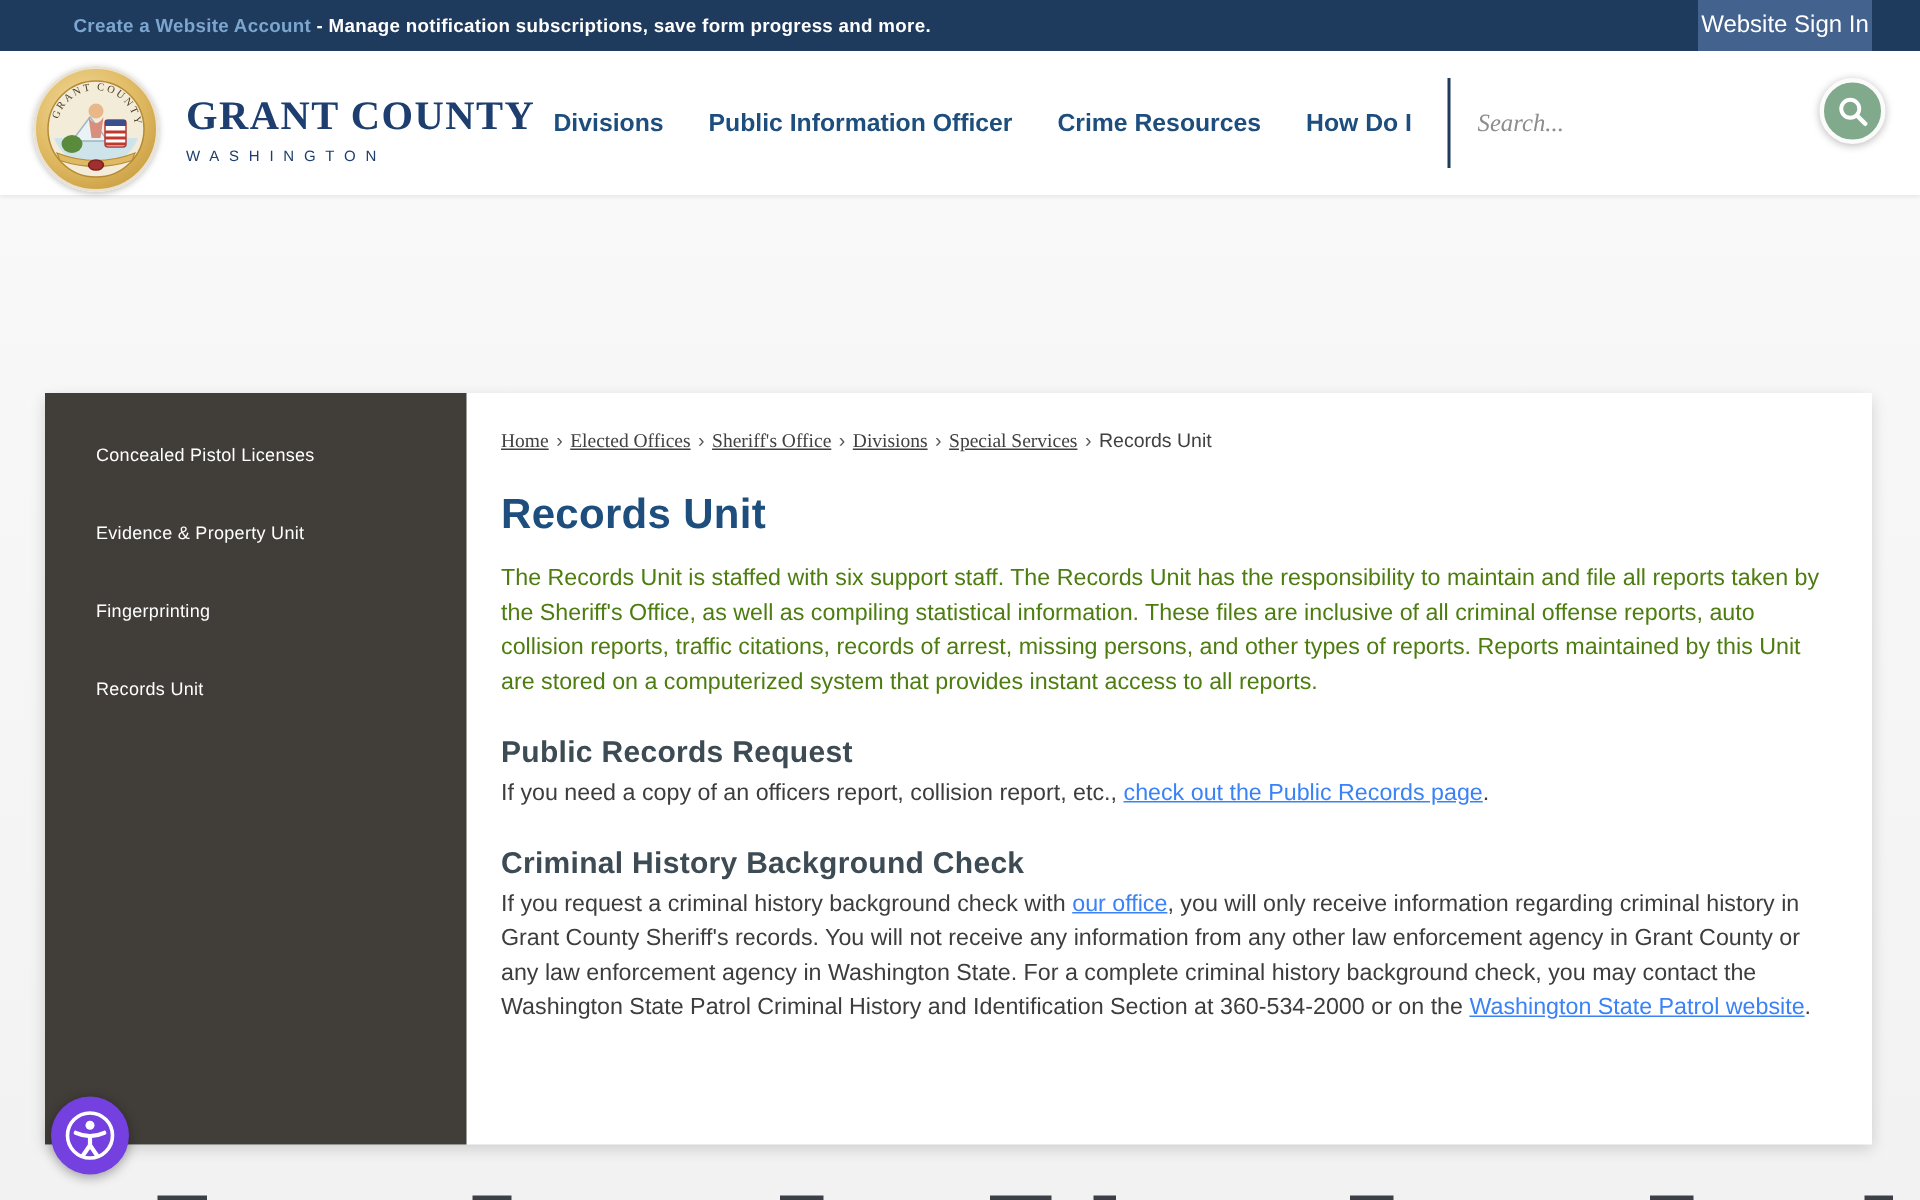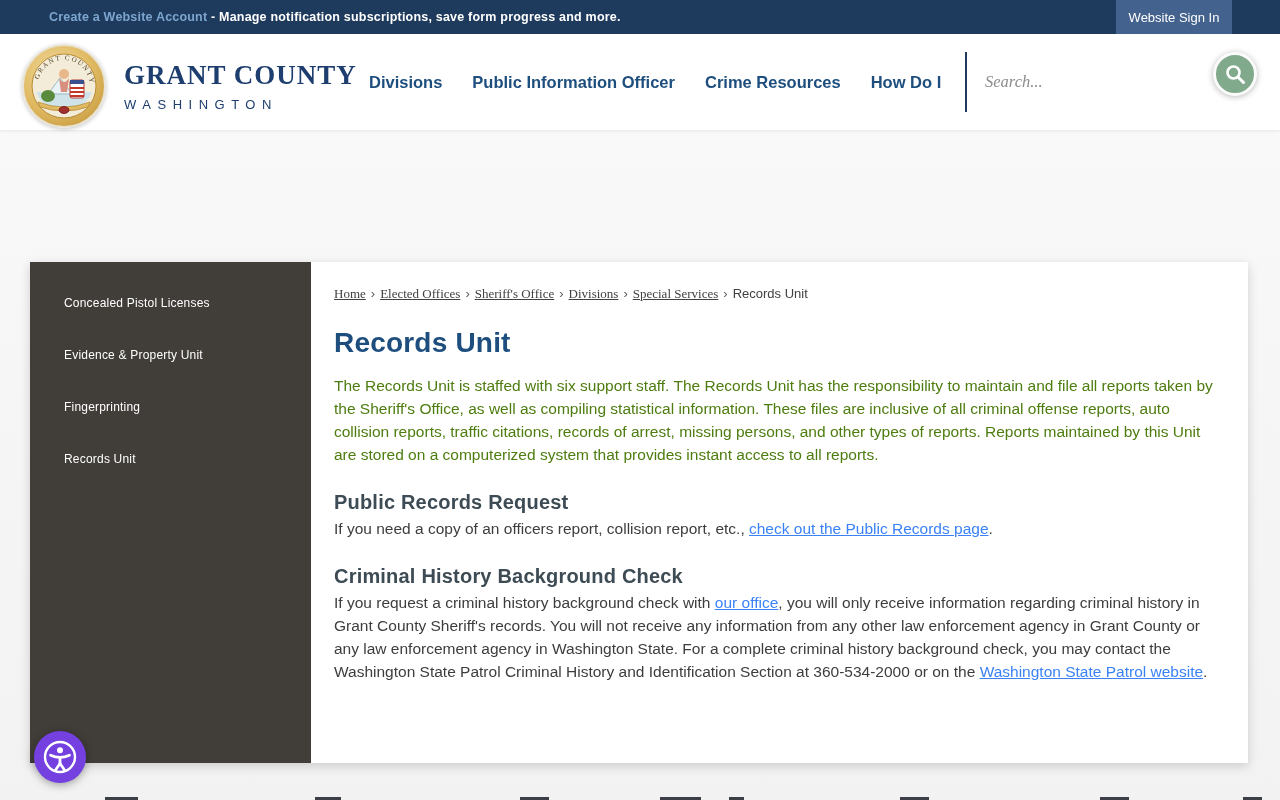--- a/index.html
+++ b/index.html
@@ -13,38 +13,38 @@
   
   .topbar {
     position: absolute; top: 0; left: 0; width: 1280px; height: 34px;
     background: #1e3a5c; color: #fff; z-index: 5;
     display: flex; align-items: center; padding-left: 16px;
   }
   .topbar-text { padding-left: 33px; font-size: 12.5px; font-weight: 700; letter-spacing: .2px; }
   .topbar-text a { color: #7fa; color: #7ca6cf; text-decoration: none; cursor: pointer; }
   .topbar-text span { color: #ffffff; }
   .signin {
-    position: absolute; right: 48px; top: 0; height: 34px; width: 116px;
-    background: #43628d; border: none; color: #fff; font-size: 13px;
+    position: absolute; right: 32px; top: 0; height: 34px; width: 116px;
+    background: #43628d; border: none; color: #fff; font-size: 16px;
     font-family: "Liberation Sans", sans-serif; cursor: pointer;
   }
 
   
   .header {
     position: absolute; top: 34px; left: 0; width: 1280px; height: 96px;
     background: #ffffff; z-index: 4; box-shadow: 0 1px 3px rgba(0,0,0,.08);
   }
   .brand { position: absolute; left: 22px; top: 10px; display: flex; align-items: center; cursor: pointer; }
   .seal { width: 84px; height: 84px; border-radius: 50%; box-shadow: 0 1px 4px rgba(0,0,0,.25); }
   .brand-text { margin-left: 18px; }
   .brand-title {
     font-family: "Liberation Serif", serif; font-weight: 700;
     font-size: 27px; color: #1d3e6e; letter-spacing: 1px;
   }
-  .brand-sub { font-size: 13px; letter-spacing: 6.5px; color: #1d3e6e; margin-top: 6px; }
+  .brand-sub { font-size: 10px; letter-spacing: 6.5px; color: #1d3e6e; margin-top: 6px; }
   .main-nav { position: absolute; left: 354px; top: 0; height: 96px; display: flex; align-items: center; }
   .main-nav a {
     color: #1d4e7e; font-size: 16.5px; font-weight: 700; text-decoration: none;
     padding: 0 15px; cursor: pointer; white-space: nowrap;
   }
   .search-sep { position: absolute; left: 965px; top: 18px; width: 2px; height: 60px; background: #1e3a5c; }
   .search-input {
     position: absolute; left: 985px; top: 28px; width: 210px; height: 40px;
     border: none; outline: none; font-family: Liberation Serif, serif;
     font-size: 16.5px; color: #8b5cf6; background: transparent;

